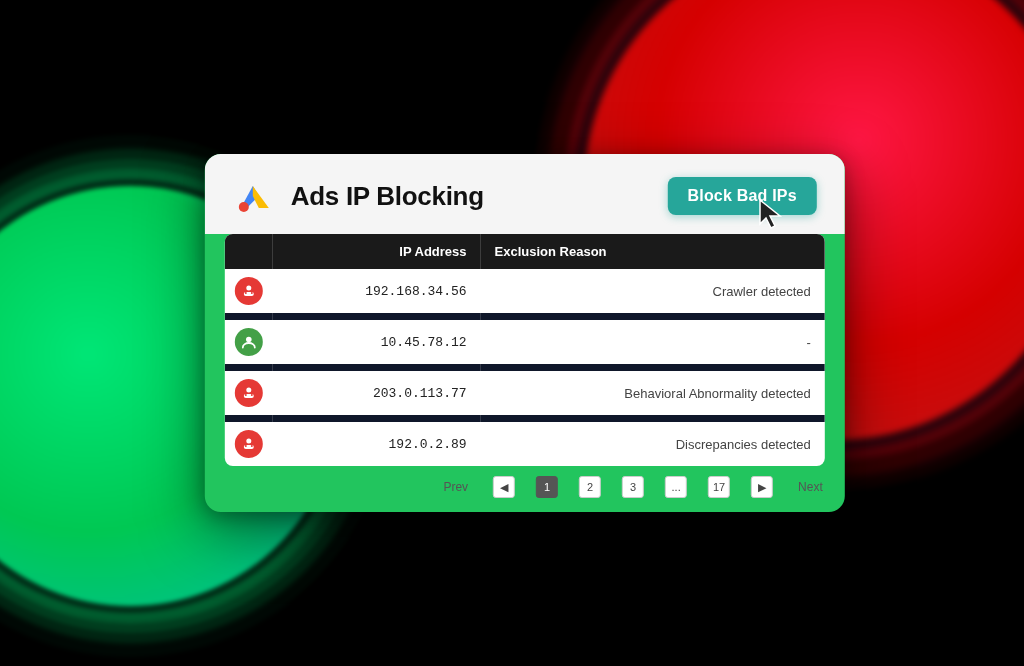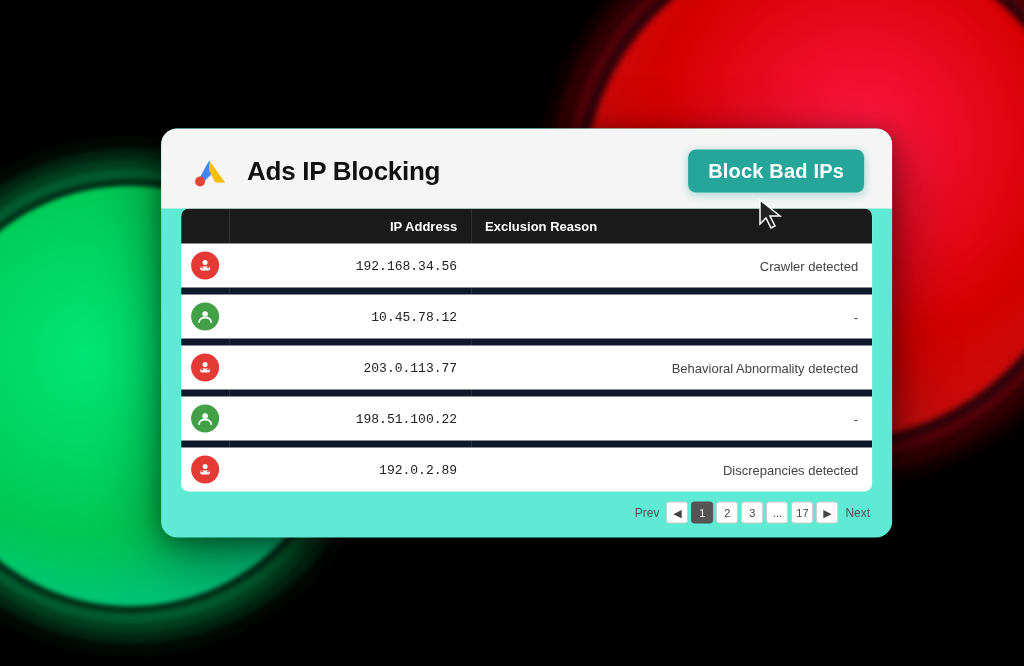--- a/index.html
+++ b/index.html
@@ -56,22 +56,22 @@
       border: 10px solid rgba(200,0,0,0.25);
       box-shadow: 0 0 0 15px rgba(200,0,0,0.12), 0 0 0 30px rgba(200,0,0,0.07);
     }
 
     
     .card {
       position: absolute;
       left: 50%;
       top: 50%;
       transform: translate(-48%, -50%);
-      width: 731px;
-      background: #5eead4;
+      width: 640px;
+      background: #22c55e;
       border-radius: 16px;
       box-shadow: 0 20px 60px rgba(0,0,0,0.5), 0 4px 20px rgba(0,0,0,0.3);
       overflow: hidden;
       z-index: 10;
     }
 
     
     .card-header {
       display: flex;
       align-items: center;
@@ -98,21 +98,21 @@
       color: #111;
       letter-spacing: -0.3px;
     }
 
     .block-btn {
       background: #26a69a;
       color: #fff;
       border: none;
       border-radius: 8px;
       padding: 10px 20px;
-      font-size: 20px;
+      font-size: 16px;
       font-weight: 700;
       cursor: pointer;
       letter-spacing: 0.2px;
       box-shadow: 0 2px 8px rgba(38,166,154,0.4);
     }
 
     
     .table-wrap {
       padding: 0 20px 0 20px;
     }
@@ -196,21 +196,21 @@
     .icon-green {
       background: #43a047;
     }
 
     
     .pagination {
       display: flex;
       align-items: center;
       justify-content: flex-end;
       padding: 10px 22px 14px 22px;
-      gap: 3px;
+      gap: 21px;
       font-size: 12px;
       color: #555;
     }
 
     .page-label {
       margin-right: 4px;
       color: #555;
       font-size: 12px;
     }
 
@@ -315,30 +315,20 @@
                   <circle cx="8" cy="5" r="2.5" fill="#fff"></circle>
                   <rect x="3" y="9" width="10" height="4" rx="2" fill="#fff"></rect>
                   <circle cx="5" cy="10" r="1" fill="#e53935"></circle>
                   <circle cx="11" cy="10" r="1" fill="#e53935"></circle>
                 </svg>
               </span></td>
             <td>203.0.113.77</td>
             <td>Behavioral Abnormality detected</td>
           </tr>
           <tr>
-            <td><span class="icon-circle icon-green">
-                <svg width="16" height="16" viewBox="0 0 16 16" xmlns="http://www.w3.org/2000/svg">
-                  <circle cx="8" cy="5.5" r="2.8" fill="#fff"></circle>
-                  <path d="M2 13.5 C2 10.5 5 9 8 9 C11 9 14 10.5 14 13.5" stroke="#fff" stroke-width="1.8" fill="none" stroke-linecap="round"></path>
-                </svg>
-              </span></td>
-            <td>198.51.100.22</td>
-            <td>-</td>
-          </tr>
-          <tr>
             <td><span class="icon-circle icon-red">
                 <svg width="16" height="16" viewBox="0 0 16 16" xmlns="http://www.w3.org/2000/svg">
                   <circle cx="8" cy="5" r="2.5" fill="#fff"></circle>
                   <rect x="3" y="9" width="10" height="4" rx="2" fill="#fff"></rect>
                   <circle cx="5" cy="10" r="1" fill="#e53935"></circle>
                   <circle cx="11" cy="10" r="1" fill="#e53935"></circle>
                 </svg>
               </span></td>
             <td>192.0.2.89</td>
             <td>Discrepancies detected</td>

